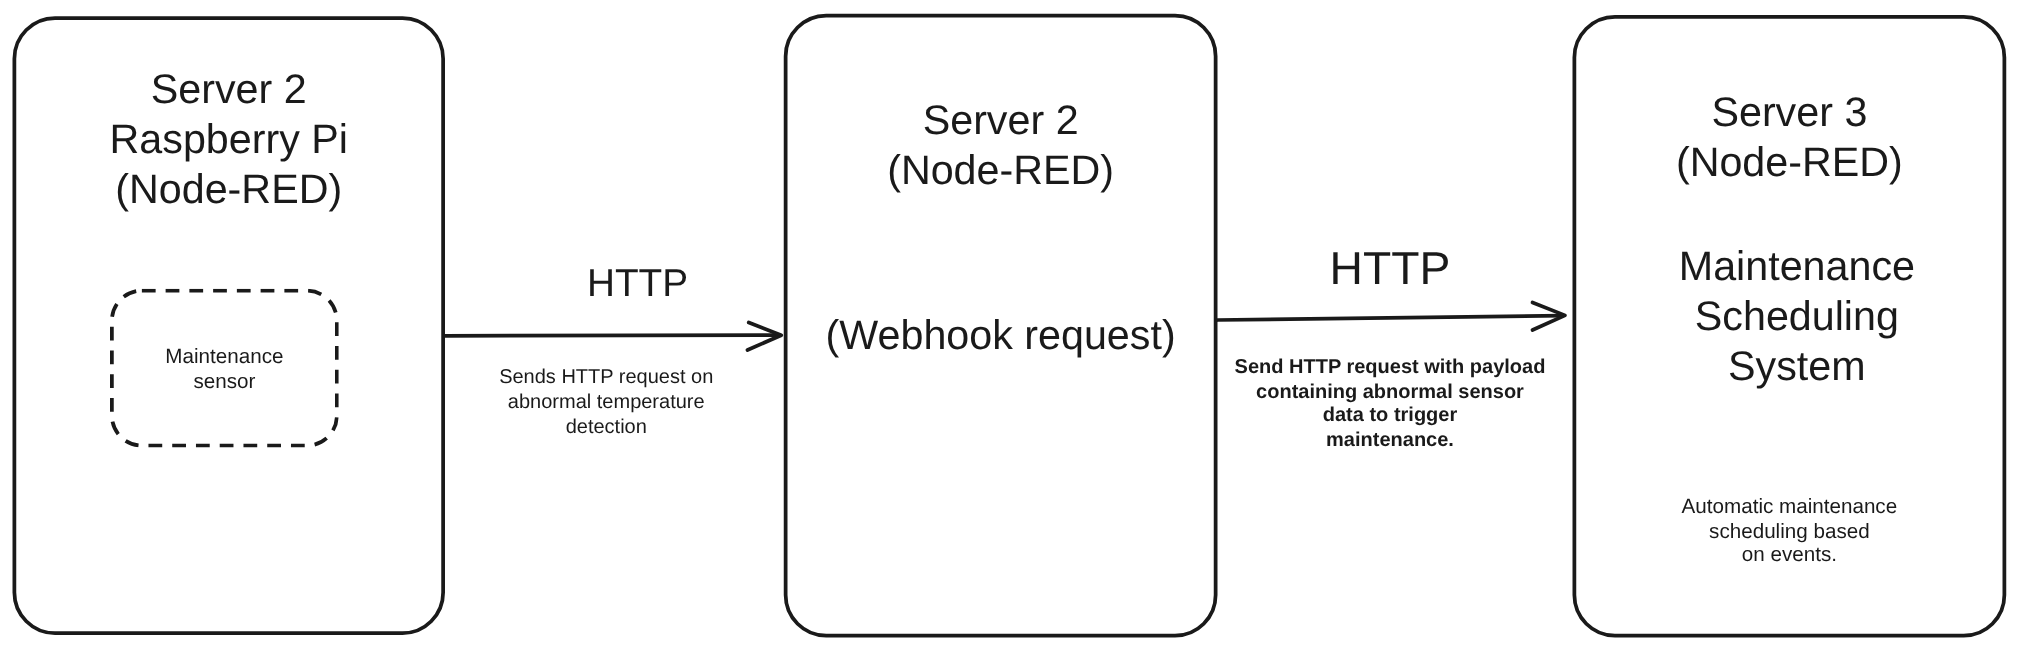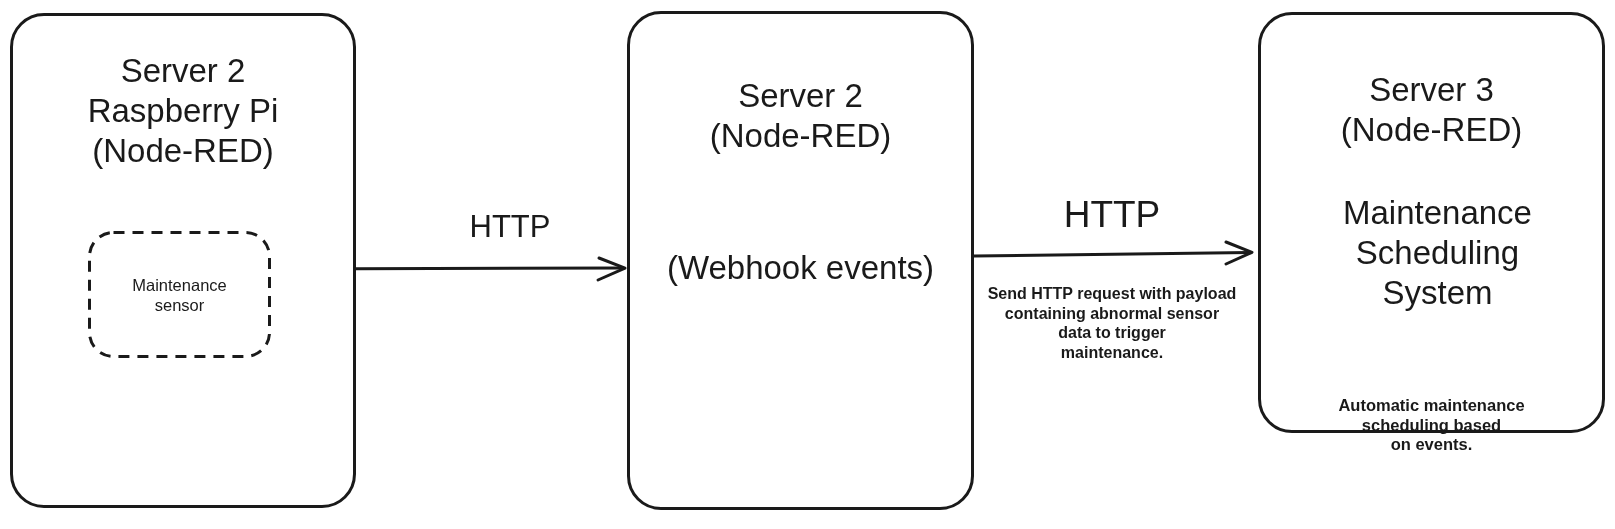--- a/index.html
+++ b/index.html
@@ -91,44 +91,47 @@
         <rect x="1.5" y="1.5" width="180" height="124" rx="24" ry="24" fill="none" stroke="var(--ink)" stroke-width="3" stroke-dasharray="11 8"></rect>
       </svg>
       <div class="sensor-label">Maintenance
 sensor</div>
     </div>
   </div>
 
   <div class="node" style="left:627px; top:11px; width:347px; height:499px;">
     <div class="node-title" style="top:62px;">Server 2
 (Node-RED)</div>
-    <div class="node-body" style="top:234px;">(Webhook events)</div>
+    <div class="node-body" style="top:234px;">(Webhook request)</div>
   </div>
 
-  <div class="node" style="left:1258px; top:12px; width:347px; height:421px;">
+  <div class="node" style="left:1258px; top:12px; width:347px; height:498px;">
     <div class="node-title" style="top:55px;">Server 3
 (Node-RED)</div>
     <div class="node-body" style="top:178px;padding-left:12px;">Maintenance
 Scheduling
 System</div>
-    <div class="node-note" style="top:381px;font-weight:bold;">Automatic maintenance
+    <div class="node-note" style="top:381px;">Automatic maintenance
 scheduling based
 on events.</div>
   </div>
 
   <svg class="edges-layer" viewBox="0 0 1615 529">
     <g stroke="var(--ink)" stroke-width="3" fill="none" stroke-linecap="round" stroke-linejoin="round">
       <path d="M 356 268.7 L 623 268"></path>
       <polyline points="599,258 625,268.2 598,280"></polyline>
       <path d="M 974 256 L 1250 252.5"></path>
       <polyline points="1226,242 1252,252.3 1226,264"></polyline>
     </g>
   </svg>
 
   <div class="edge-label l1">HTTP</div>
+  <div class="edge-desc d1">Sends HTTP request on
+abnormal temperature
+detection</div>
 
   <div class="edge-label l2">HTTP</div>
   <div class="edge-desc d2">Send HTTP request with payload
 containing abnormal sensor
 data to trigger
 maintenance.</div>
 
 </div>
 
 </body></html>

